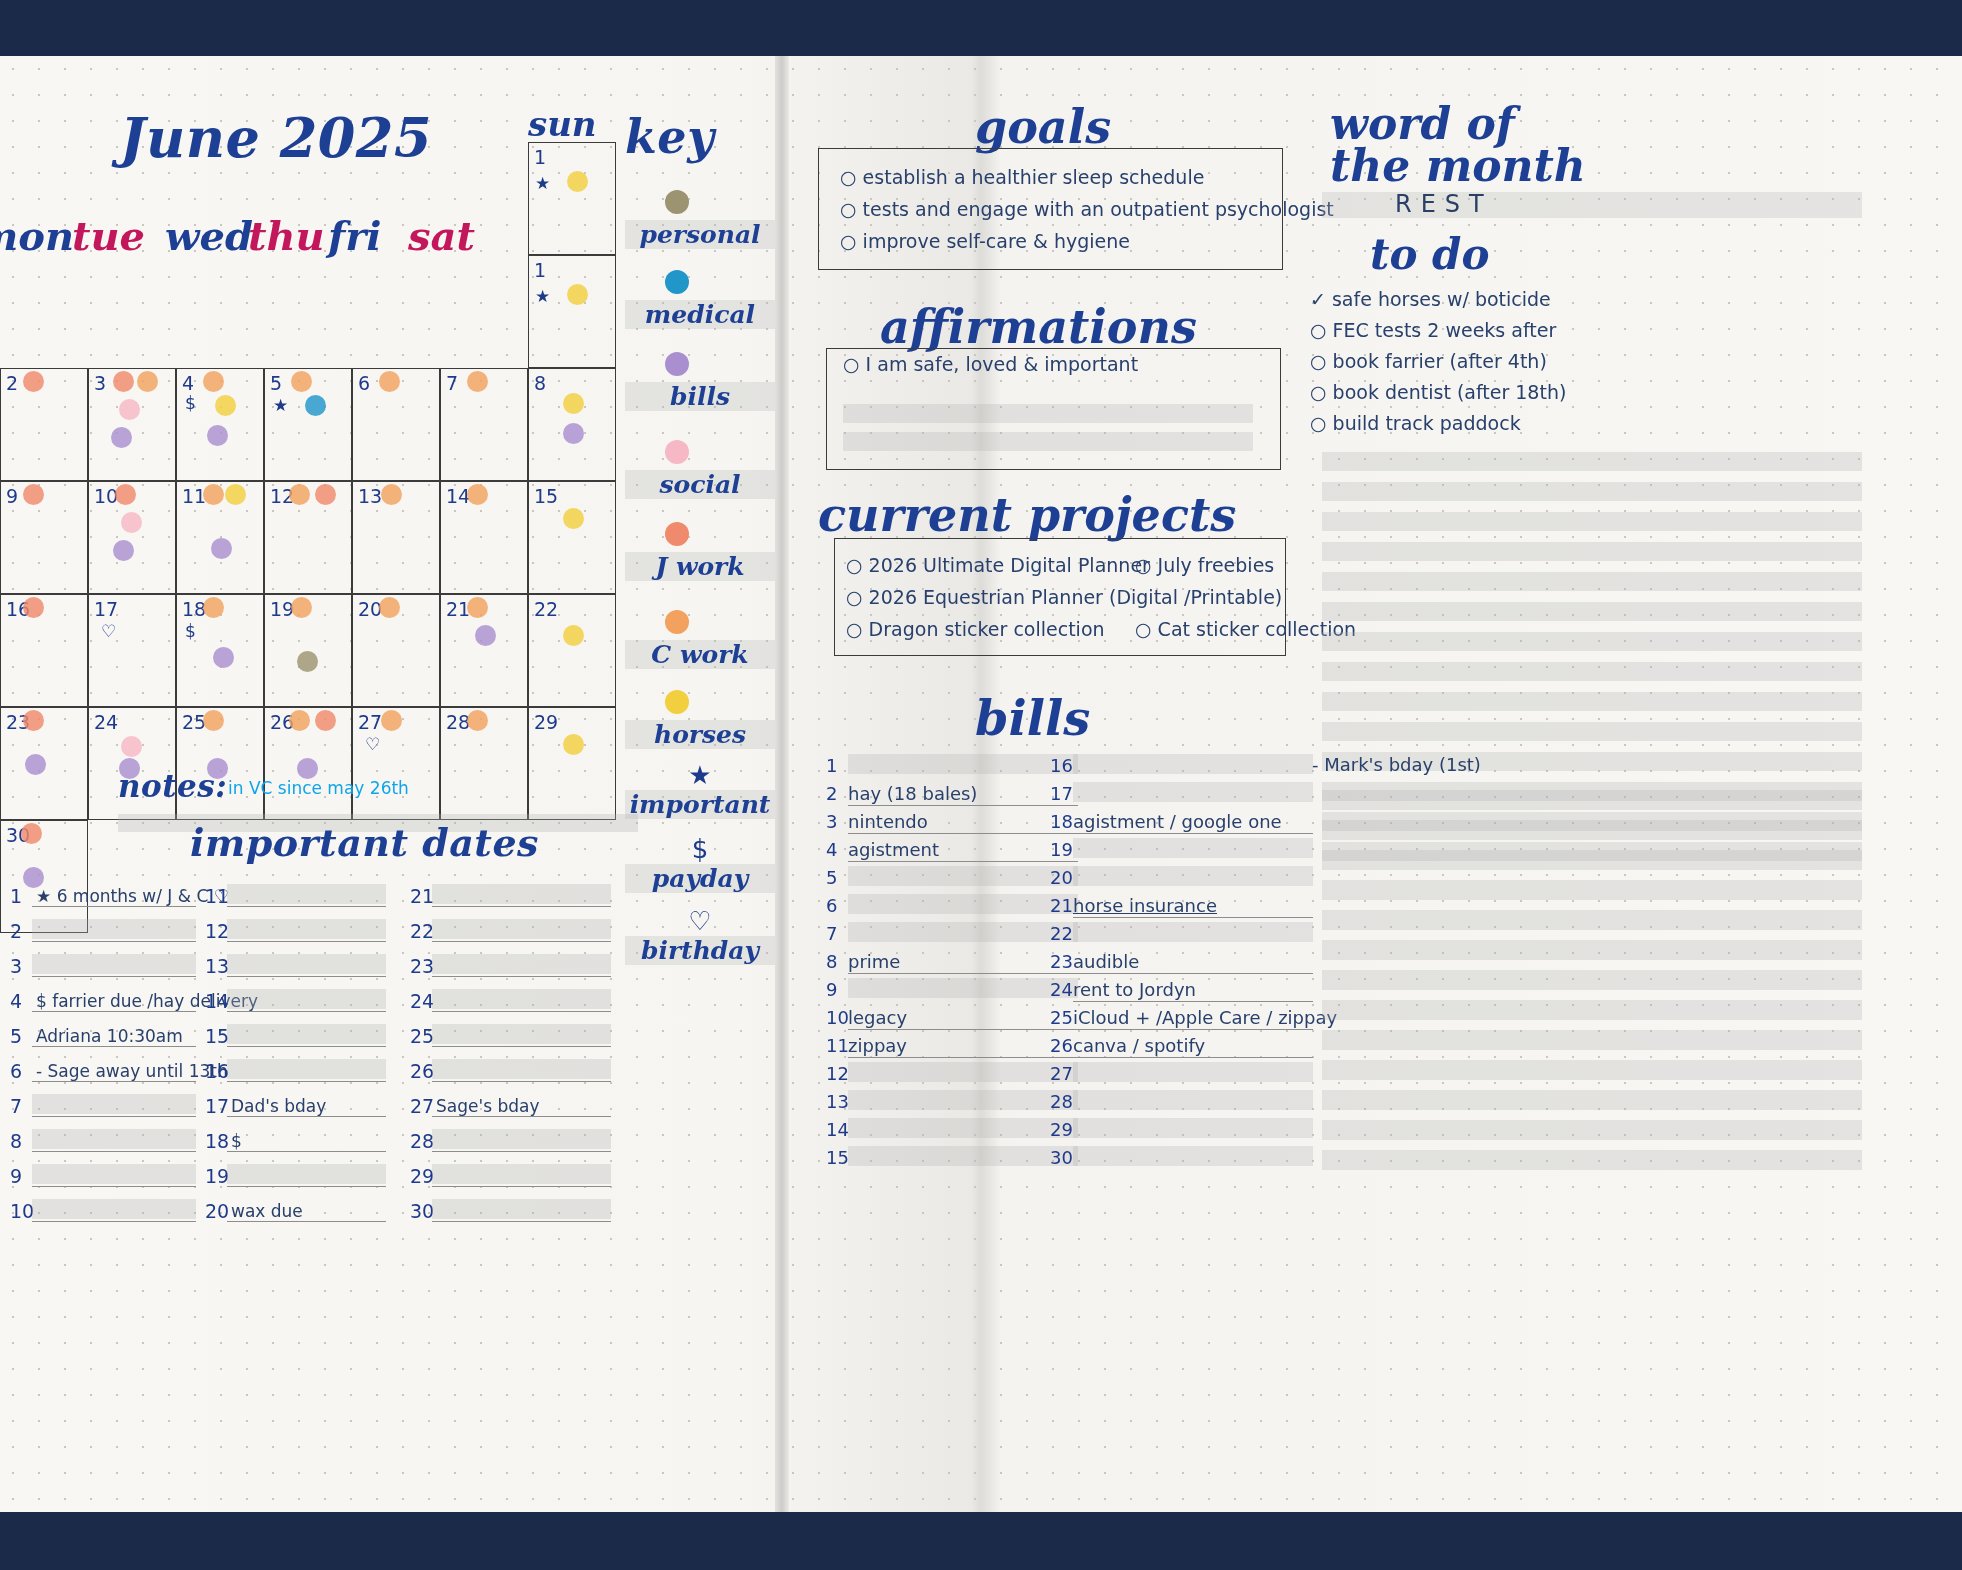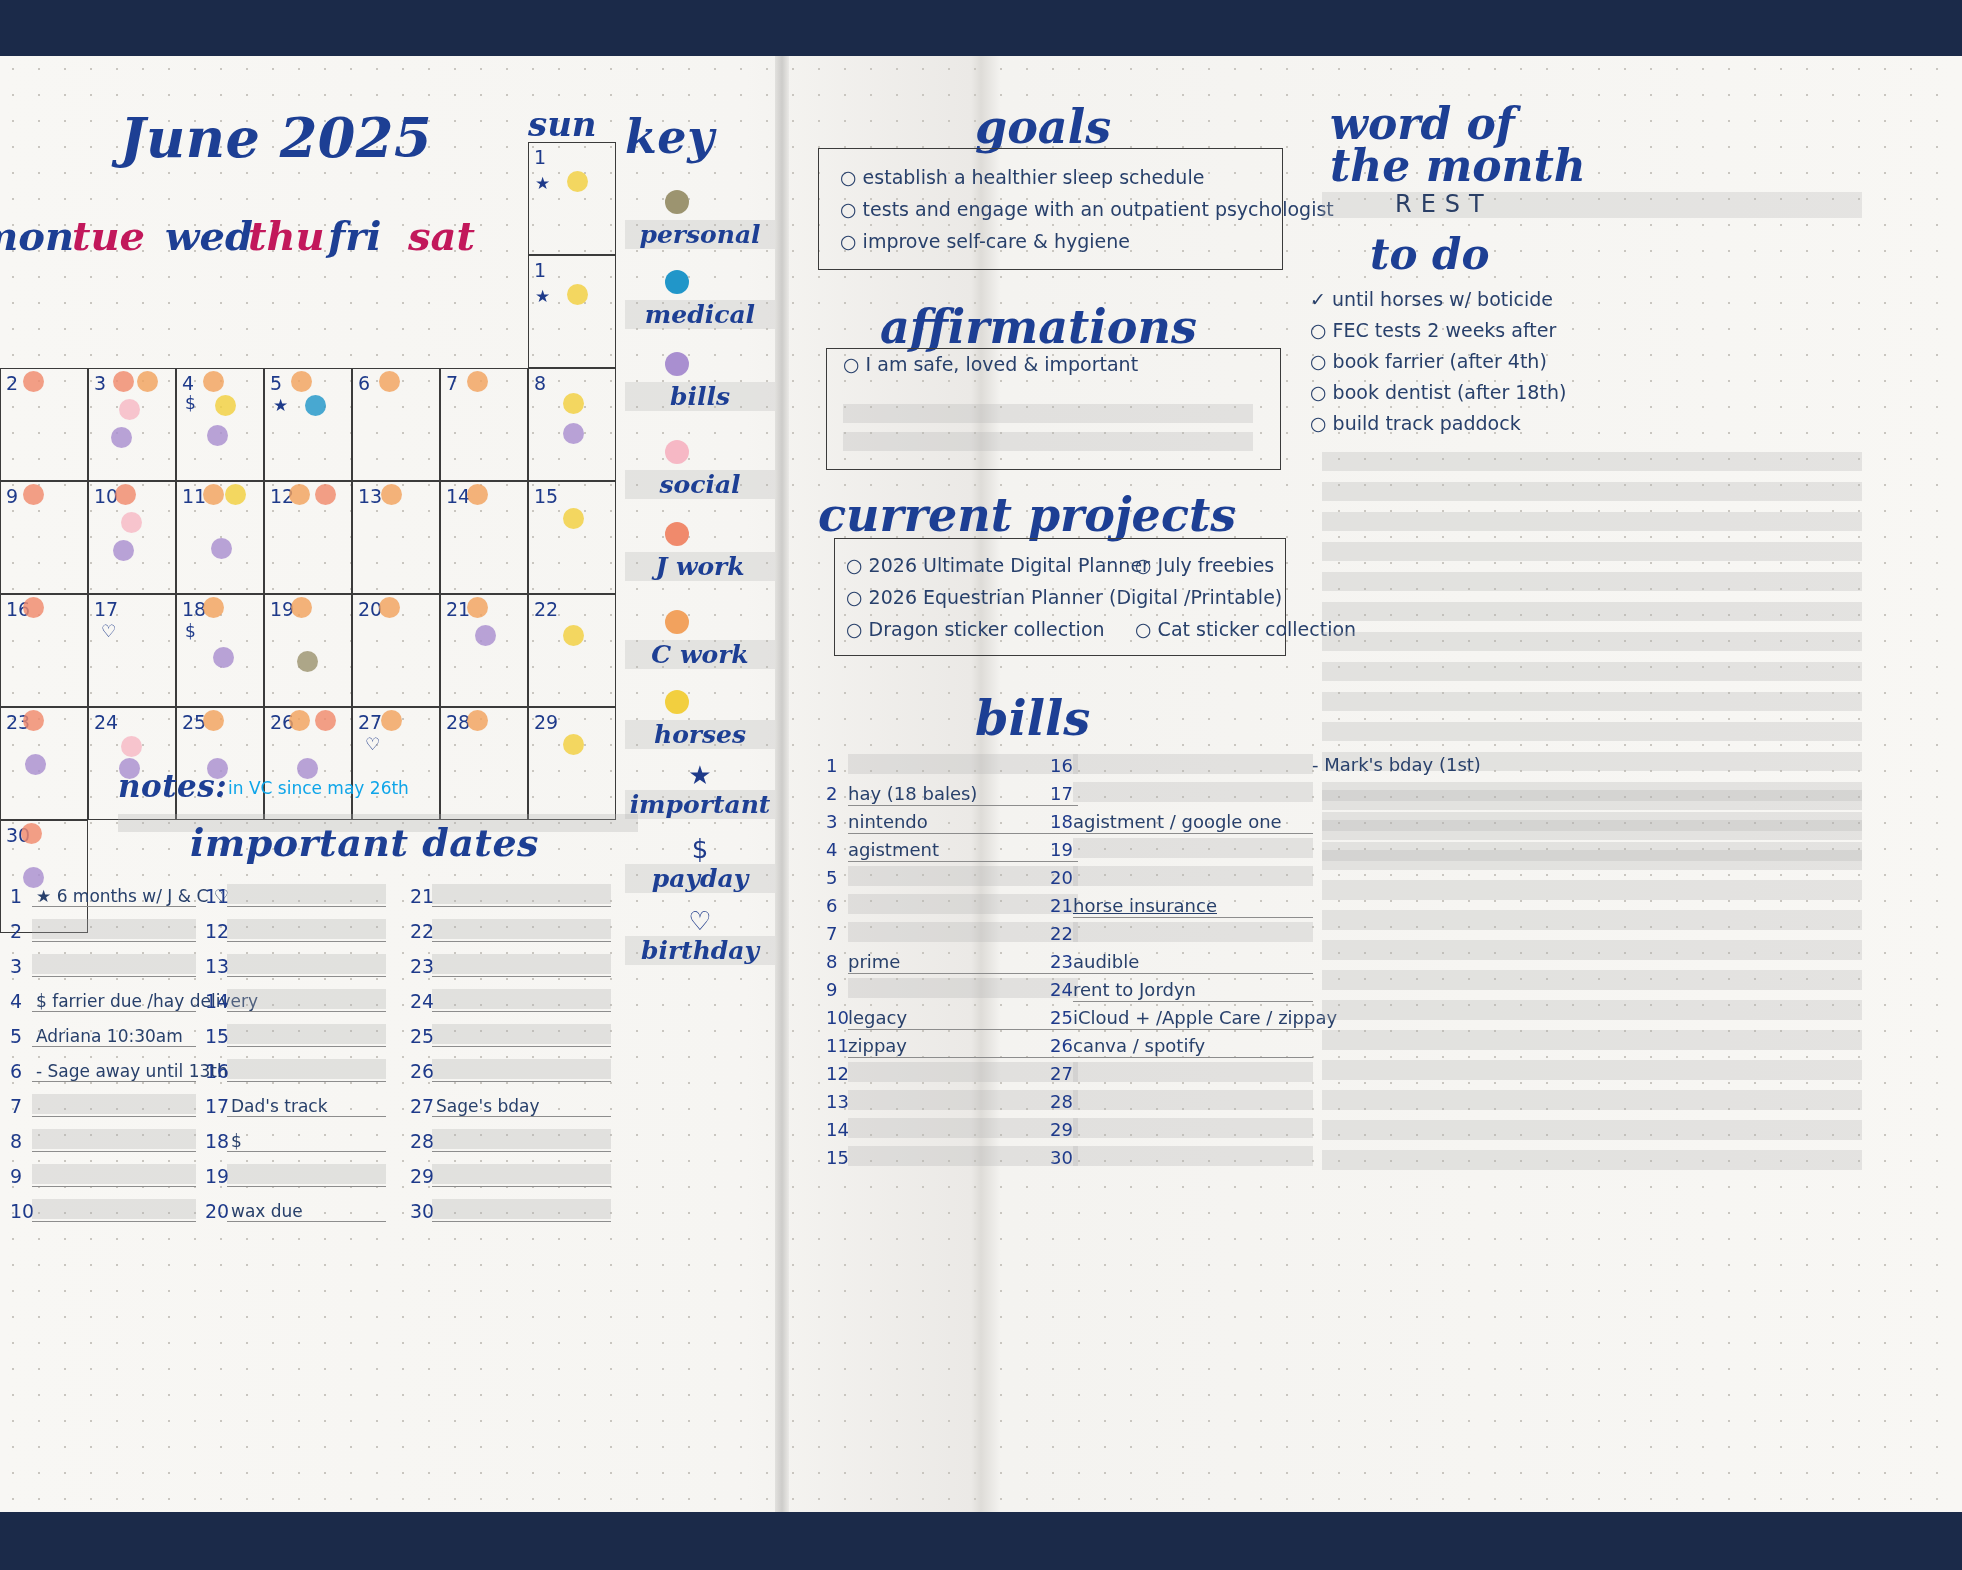--- a/index.html
+++ b/index.html
@@ -496,21 +496,21 @@
         <span class="idhl" style="width: 159px;"></span>
         <span class="idline" style="width: 159px;"></span>
       </div>
       <div class="idrow">
         <span class="idnum">16</span>
         <span class="idhl" style="width: 159px;"></span>
         <span class="idline" style="width: 159px;"></span>
       </div>
       <div class="idrow">
         <span class="idnum">17</span>
-        <span class="idtext">Dad's track</span>
+        <span class="idtext">Dad's bday</span>
         <span class="idline" style="width: 159px;"></span>
       </div>
       <div class="idrow">
         <span class="idnum">18</span>
         <span class="idtext">$</span>
         <span class="idline" style="width: 159px;"></span>
       </div>
       <div class="idrow">
         <span class="idnum">19</span>
         <span class="idhl" style="width: 159px;"></span>
@@ -679,21 +679,21 @@
       <div class="billhl" style="left: 1073px; top: 1146px; width: 240px;"></div>
     </div>
 
   <div class="boxtitle" style="left:1330px; top:98px; font-size:44px;">word of</div>
   <div class="boxtitle" style="left:1330px; top:140px; font-size:44px;">the month</div>
   <div class="hl" style="position:absolute; left:1322px; top:192px; width:540px; height:26px;"></div>
   <div class="wom-word" style="left:1395px; top:190px;">REST</div>
 
   <div class="boxtitle" style="left:1370px; top:230px; font-size:42px;">to do</div>
   <div id="todo-items">
-      <div class="todo-line" style="left: 1310px; top: 288px;">✓ until horses w/ boticide</div>
+      <div class="todo-line" style="left: 1310px; top: 288px;">✓ safe horses w/ boticide</div>
       <div class="todo-line" style="left: 1310px; top: 319px;">○ FEC tests 2 weeks after</div>
       <div class="todo-line" style="left: 1310px; top: 350px;">○ book farrier (after 4th)</div>
       <div class="todo-line" style="left: 1310px; top: 381px;">○ book dentist (after 18th)</div>
       <div class="todo-line" style="left: 1310px; top: 412px;">○ build track paddock</div>
       <div class="bhl" style="left: 1322px; top: 452px; width: 540px;"></div>
       <div class="bhl" style="left: 1322px; top: 482px; width: 540px;"></div>
       <div class="bhl" style="left: 1322px; top: 512px; width: 540px;"></div>
       <div class="bhl" style="left: 1322px; top: 542px; width: 540px;"></div>
       <div class="bhl" style="left: 1322px; top: 572px; width: 540px;"></div>
       <div class="bhl" style="left: 1322px; top: 602px; width: 540px;"></div>

